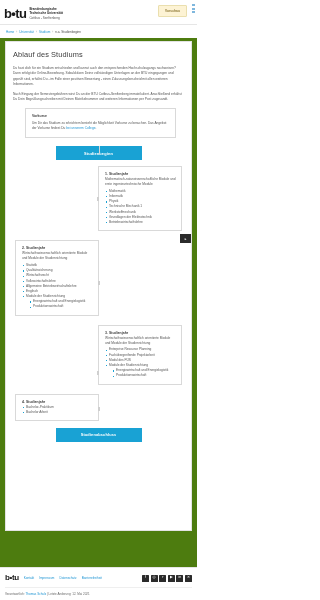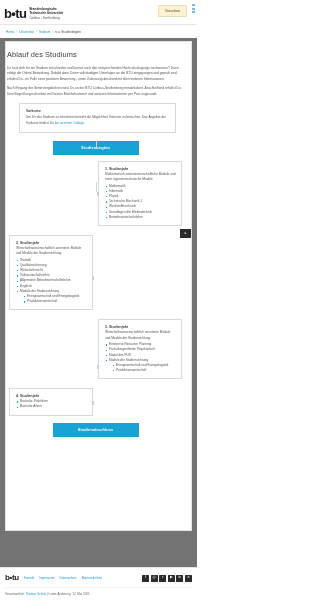--- a/index.html
+++ b/index.html
@@ -3,21 +3,21 @@
 <meta charset="utf-8">
 <style>
   * { box-sizing: border-box; margin: 0; padding: 0; }
   html, body {
     width: 197px; height: 600px;
     font-family: "Liberation Sans", sans-serif;
     background: #ffffff;
     color: #3c3c3c;
     overflow: hidden;
   }
-  .page { width: 197px; height: 600px; position: relative; background:#737373; }
+  .page { width: 197px; height: 600px; position: relative; background:#4d7c0f; }
 
   
   .header {
     height: 24px; background:#fff; display:flex; align-items:center;
     padding: 3px 0 0 4px; position:relative;
   }
   .logo { display:flex; align-items:center; gap:3px; }
   .logo-mark {
     font-size: 13px; font-weight: 800; letter-spacing:-0.6px;
     color:#1a1a1a; line-height:1;
@@ -39,21 +39,21 @@
   
   .crumbbar { border-top:0.5px solid #e6e6e6; background:#fff; padding: 5px 6px 4px 6px; }
   .crumbs { display:flex; align-items:center; gap:2px; font-size:3.1px; flex-wrap:wrap;}
   .crumbs a { color:#2196d4; text-decoration:none; }
   .crumbs .sep { color:#9a9a9a; font-size:3px; }
   .crumbs .cur { color:#4a4a4a; }
 
   
   .content {
     margin: 3px 5px 0 5px; background:#fff;
-    border:0.5px solid #e3e3e3; padding: 8px 7px 10px 1px;
+    border:0.5px solid #e3e3e3; padding: 8px 7px 10px 7px;
     min-height: 490px; position:relative;
   }
   h1.title { font-size: 7.4px; font-weight: 400; color:#3c3c3c; margin-bottom: 7px; letter-spacing:0.1px;}
   p.body {
     font-size: 3.25px; line-height: 1.62; color:#555; margin-bottom: 4.5px;
     text-align: left;
   }
 
   
   .infobox {

